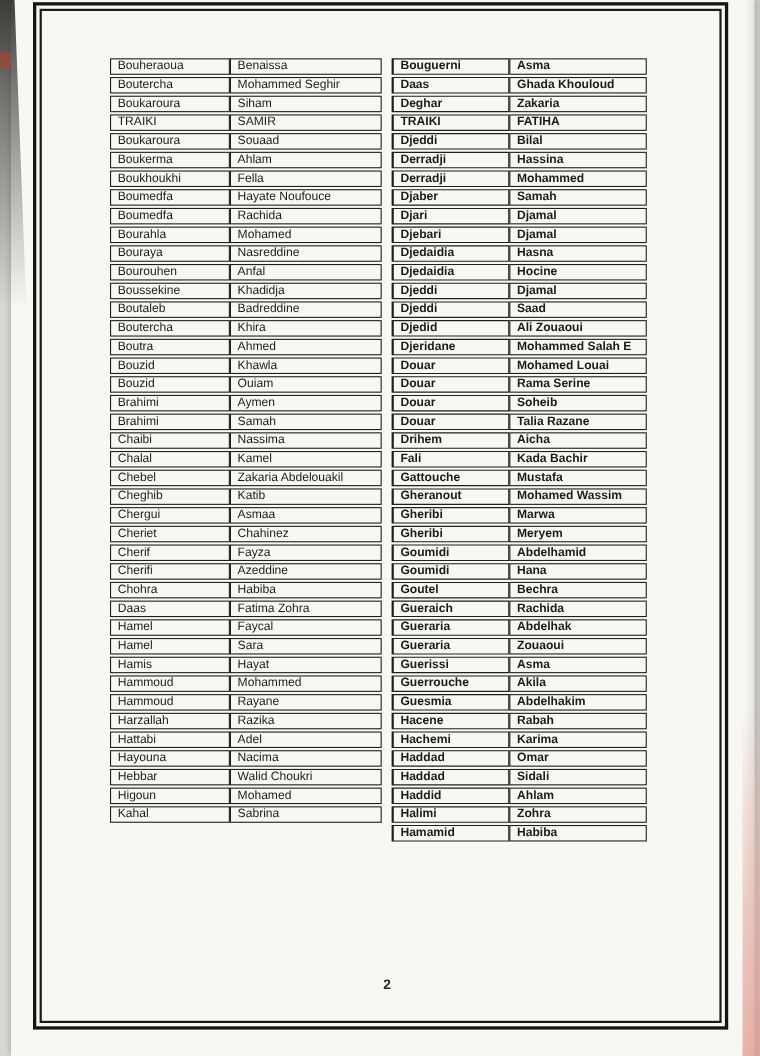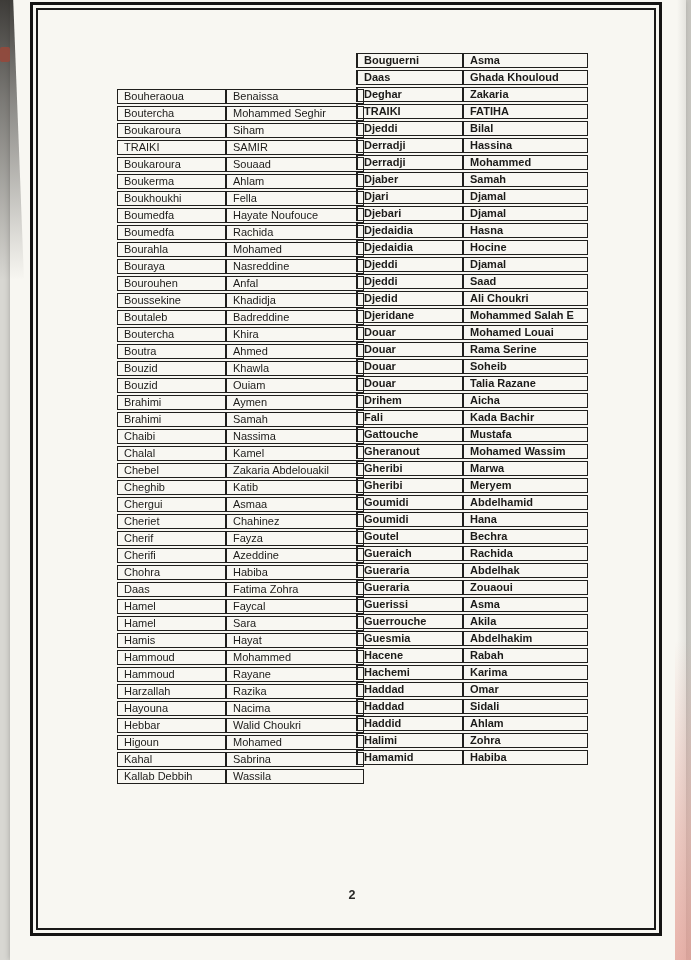--- a/index.html
+++ b/index.html
@@ -44,21 +44,21 @@
     position:absolute;right:0;top:0;width:14px;height:960px;
     background:linear-gradient(to right, rgba(180,178,172,0) , rgba(180,178,172,0.45));
   }
   
   table.names{
     position:absolute;top:51px;
     border-collapse:separate;
     border-spacing:0 2px;
     table-layout:fixed;
   }
-  #table-left{left:117px;width:247px;margin-top:36px;}
+  #table-left{left:100px;width:247px;}
   #table-right{left:356px;width:232px;font-weight:bold;}
   #table-right td:first-child{border-left-width:2.5px;}
   td{
     border:1.5px solid #201f1d;
     height:13px;
     padding:0 6px;
     font-size:11px;
     line-height:13px;
     color:#1c1b19;
     white-space:nowrap;
@@ -230,38 +230,38 @@
       </tr>
       <tr>
         <td>Hammoud</td>
         <td>Rayane</td>
       </tr>
       <tr>
         <td>Harzallah</td>
         <td>Razika</td>
       </tr>
       <tr>
+        <td>Hattabi</td>
+        <td>Adel</td>
+      </tr>
+      <tr>
         <td>Hayouna</td>
         <td>Nacima</td>
       </tr>
       <tr>
         <td>Hebbar</td>
         <td>Walid Choukri</td>
       </tr>
       <tr>
         <td>Higoun</td>
         <td>Mohamed</td>
       </tr>
       <tr>
         <td>Kahal</td>
         <td>Sabrina</td>
-      </tr>
-      <tr>
-        <td>Kallab Debbih</td>
-        <td>Wassila</td>
       </tr>
     </tbody>
 </table>
 
 <table class="names" id="table-right">
   <colgroup>
       <col style="width:107px">
       <col style="width:125px">
     </colgroup>
   <tbody>
@@ -316,21 +316,21 @@
       <tr>
         <td>Djeddi</td>
         <td>Djamal</td>
       </tr>
       <tr>
         <td>Djeddi</td>
         <td>Saad</td>
       </tr>
       <tr>
         <td>Djedid</td>
-        <td>Ali Choukri</td>
+        <td>Ali Zouaoui</td>
       </tr>
       <tr>
         <td>Djeridane</td>
         <td>Mohammed Salah E</td>
       </tr>
       <tr>
         <td>Douar</td>
         <td>Mohamed Louai</td>
       </tr>
       <tr>

